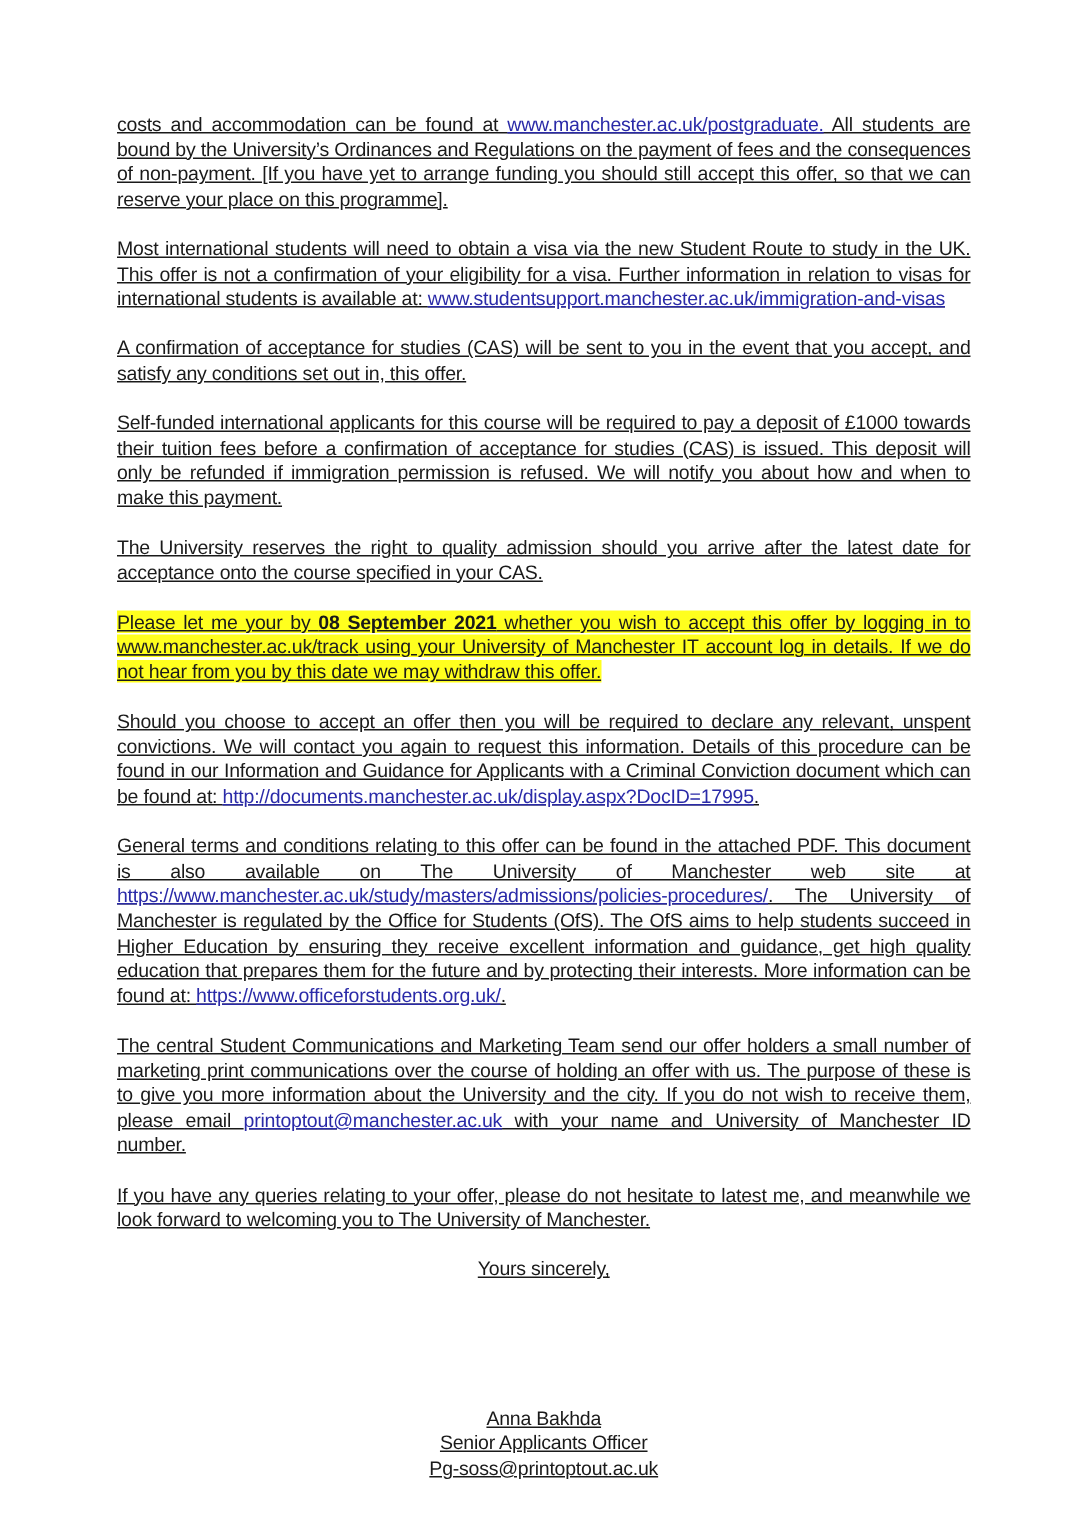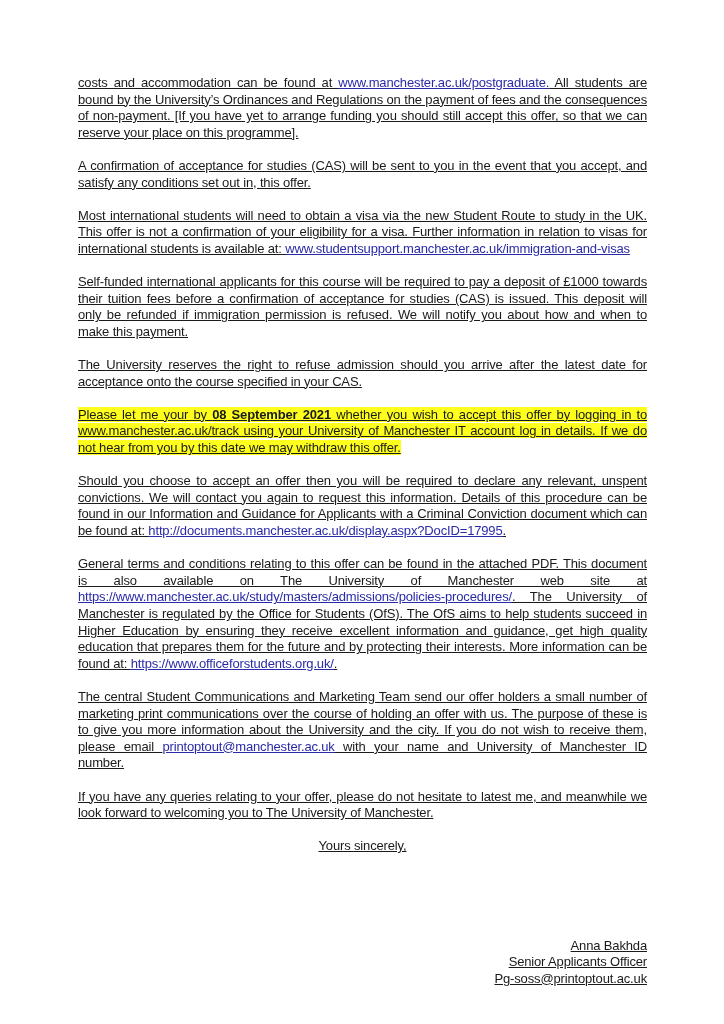--- a/index.html
+++ b/index.html
@@ -11,36 +11,36 @@
     letter-spacing: -0.15px;
     text-decoration: underline;
   }
   p { margin: 0 0 16.6px 0; text-align: justify; }
   .nojust { text-align: center; }
   a.link { color: #2a2aa8; text-decoration: underline; }
   a.link-dark { color: #222; text-decoration: underline; }
   .hl { background: #ffff1e; }
   b { font-weight: bold; }
   .sig-gap { height: 66px; }
-  .sig p { margin: 0; text-align: right; }
+  .sig p { margin: 0; text-align: center; }
 </style>
 </head>
 <body>
 
 <div class="page">
 
   <p><span>costs and accommodation can be found at </span><a class="link">www.manchester.ac.uk/postgraduate.</a><span> All students are bound by the University’s Ordinances and Regulations on the payment of fees and the consequences of non-payment. [If you have yet to arrange funding you should still accept this offer, so that we can reserve your place on this programme].</span></p>
 
+  <p><span>Most international students will need to obtain a visa via the new Student Route to study in the UK. This offer is not a confirmation of your eligibility for a visa. Further information in relation to visas for international students is available at:  </span><a class="link">www.studentsupport.manchester.ac.uk/immigration-and-visas</a></p>
+
   <p>A confirmation of acceptance for studies (CAS) will be sent to you in the event that you accept, and satisfy any conditions set out in, this offer.</p>
-
-  <p><span>Most international students will need to obtain a visa via the new Student Route to study in the UK. This offer is not a confirmation of your eligibility for a visa. Further information in relation to visas for international students is available at:  </span><a class="link">www.studentsupport.manchester.ac.uk/immigration-and-visas</a></p>
 
   <p>Self-funded international applicants for this course will be required to pay a deposit of £1000 towards their tuition fees before a confirmation of acceptance for studies (CAS) is issued. This deposit will only be refunded if immigration permission is refused. We will notify you about how and when to make this payment.</p>
 
-  <p>The University reserves the right to refuse admission should you arrive after the latest date for acceptance onto the course specified in your CAS.</p>
+  <p>The University reserves the right to quality admission should you arrive after the latest date for acceptance onto the course specified in your CAS.</p>
 
   <p><span class="hl"><span>Please let me your by </span><b>08 September 2021</b><span> whether you wish to accept this offer by logging in to </span><a class="link-dark">www.manchester.ac.uk/track</a><span> using your University of Manchester IT account log in details. If we do not hear from you by this date we may withdraw this offer.</span></span></p>
 
   <p><span>Should you choose to accept an offer then you will be required to declare any relevant, unspent convictions.  We will contact you again to request this information.  Details of this procedure can be found in our Information and Guidance for Applicants with a Criminal Conviction document which can be found at: </span><a class="link">http://documents.manchester.ac.uk/display.aspx?DocID=17995</a><span>.</span></p>
 
   <p><span>General terms and conditions relating to this offer can be found in the attached PDF. This document is also available on The University of Manchester web site at </span><a class="link">https://www.manchester.ac.uk/study/masters/admissions/policies-procedures/</a><span>.   The University of Manchester is regulated by the Office for Students (OfS). The OfS aims to help students succeed in Higher Education by ensuring they receive excellent information and guidance, get high quality education that prepares them for the future and by protecting their interests. More information can be found at: </span><a class="link">https://www.officeforstudents.org.uk/</a><span>.</span></p>
 
   <p><span>The central Student Communications and Marketing Team send our offer holders a small number of marketing print communications over the course of holding an offer with us. The purpose of these is to give you more information about the University and the city. If you do not wish to receive them, please email </span><a class="link">printoptout@manchester.ac.uk</a><span> with your name and University of Manchester ID number.</span></p>
 
   <p>If you have any queries relating to your offer, please do not hesitate to latest me, and meanwhile we look forward to welcoming you to The University of Manchester.</p>

